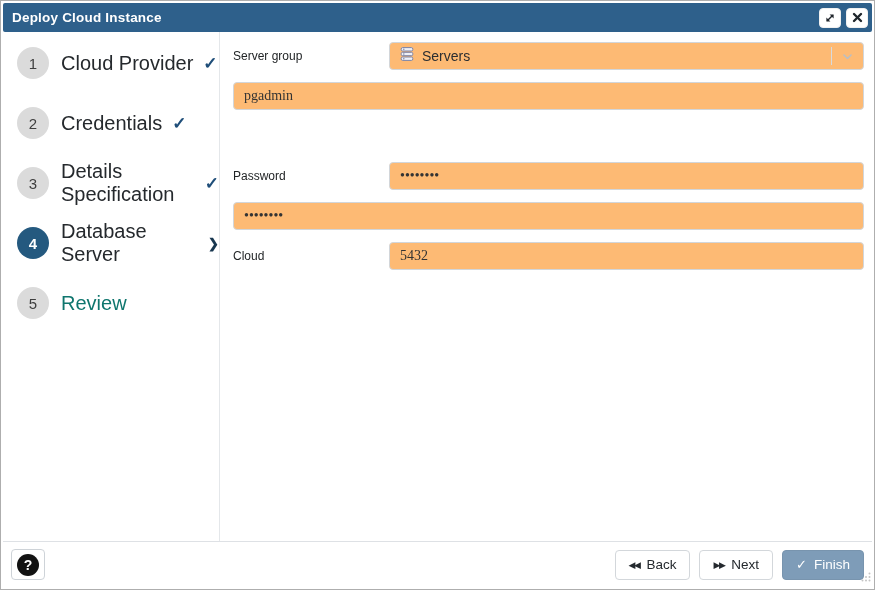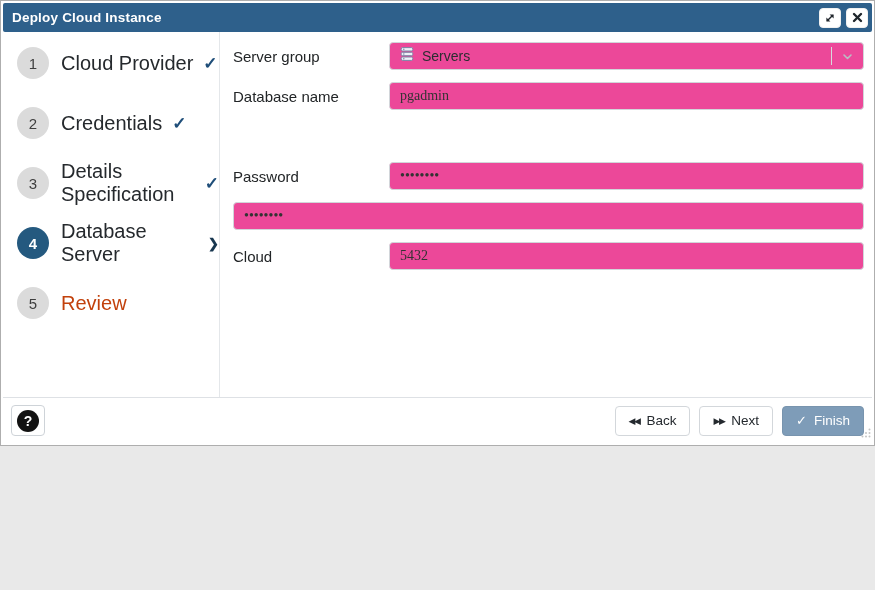--- a/index.html
+++ b/index.html
@@ -1,18 +1,18 @@
 <!DOCTYPE html>
 <html><head>
 <meta charset="utf-8">
 <style>
   * { box-sizing: border-box; margin: 0; padding: 0; }
   html, body { width: 875px; height: 590px; background: #e9e9e9; font-family: "Liberation Sans", sans-serif; }
   .window {
-    width: 875px; height: 446px; background: #fff;
+    width: 875px; height: 590px; background: #fff;
     border: 1px solid #aeaeae; padding: 2px;
     display: flex; flex-direction: column; position: relative;
   }
   
   .titlebar {
     height: 29px; background: #2e608b; border-radius: 2px;
     display: flex; align-items: center; padding: 0 4px 0 9px; flex: none;
   }
   .titlebar .title { color: #ffffff; font-weight: bold; font-size: 13.5px; flex: 1; letter-spacing: .2px; }
   .tb-btn {
@@ -24,28 +24,28 @@
   .body { flex: 1; display: flex; min-height: 0; }
   .sidebar { width: 217px; flex: none; border-right: 1px solid #e4e7ea; padding-top: 1px; }
   .step { display: flex; align-items: center; height: 60px; }
   .step-circle {
     width: 32px; height: 32px; border-radius: 50%; background: #dbdbdb; color: #3e3e3e;
     font-size: 15px; display: flex; align-items: center; justify-content: center;
     margin: 0 12px 0 14px; flex: none;
   }
   .step.active .step-circle { background: #24597f; color: #fff; font-weight: bold; }
   .step-label { font-size: 20px; color: #25292d; }
-  .step.upcoming .step-label { color: #c2410c; }
+  .step.upcoming .step-label { color: #0f766e; }
   .step-suffix-check { color: #1f4e79; font-size: 17px; font-weight: bold; margin-left: 10px; }
   .step-suffix-chev { color: #17364f; font-size: 13px; font-weight: bold; margin-left: 10px; }
   
   .content { flex: 1; padding: 10px 8px 0 13px; }
   .form-row { display: flex; align-items: center; height: 28px; margin-bottom: 12px; }
-  .form-label { width: 156px; flex: none; font-size: 15px; color: #222527; }
-  .control { flex: 1; height: 28px; border: 1px solid #d2d6da; border-radius: 4px; background: #ec4899; }
+  .form-label { width: 156px; flex: none; font-size: 12px; color: #222527; }
+  .control { flex: 1; height: 28px; border: 1px solid #d2d6da; border-radius: 4px; background: #fdba74; }
   input.control {
     padding: 0 10px; font-size: 14px; color: #333; outline: none;
     font-family: Liberation Serif, serif; width: 100%;
   }
   .select-control { display: flex; align-items: center; padding-left: 9px; cursor: pointer; }
   .select-value { font-size: 14px; color: #2b2e31; margin-left: 7px; }
   .select-right { margin-left: auto; display: flex; align-items: center; align-self: stretch; }
   .select-sep { width: 1px; height: 18px; background: #d7dadd; align-self: center; }
   .select-chevron { padding: 0 9px; display: flex; align-items: center; }
   
@@ -152,21 +152,20 @@
             <span class="select-chevron">
               <svg width="13" height="13" viewBox="0 0 13 13">
                 <polyline points="3,5 6.5,8.5 10,5" fill="none" stroke="#b9bec4" stroke-width="1.6" stroke-linecap="round" stroke-linejoin="round"></polyline>
               </svg>
             </span>
           </span>
         </div>
       </div>
 
       <div class="form-row">
-        <span class="form-label">Database name</span>
         <input class="control" type="text" value="pgadmin" style="">
       </div>
 
       <div class="form-row">
       </div>
 
       <div class="form-row">
         <span class="form-label">Password</span>
         <input class="control" type="text" value="••••••••" style="">
       </div>

